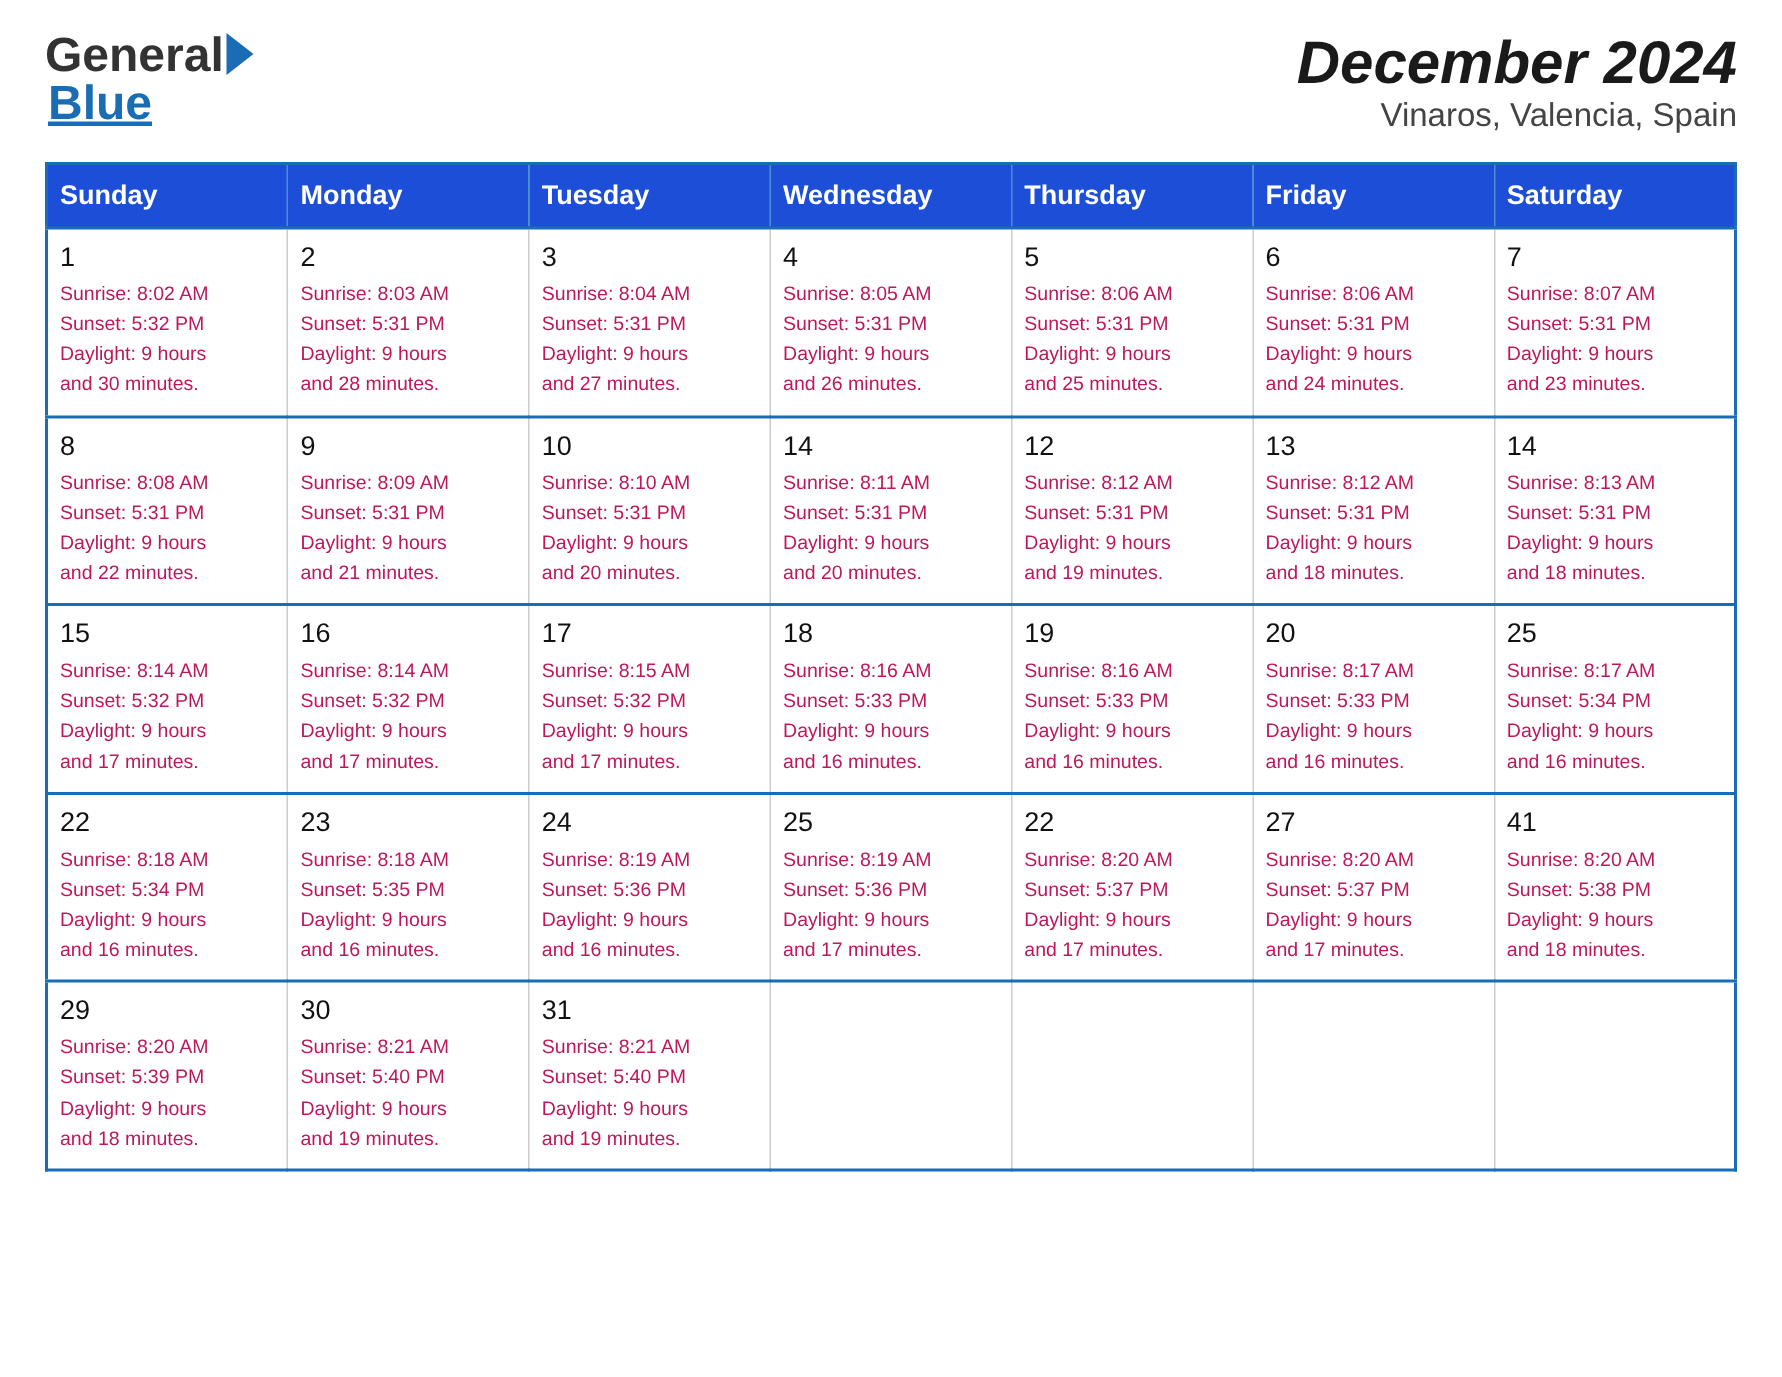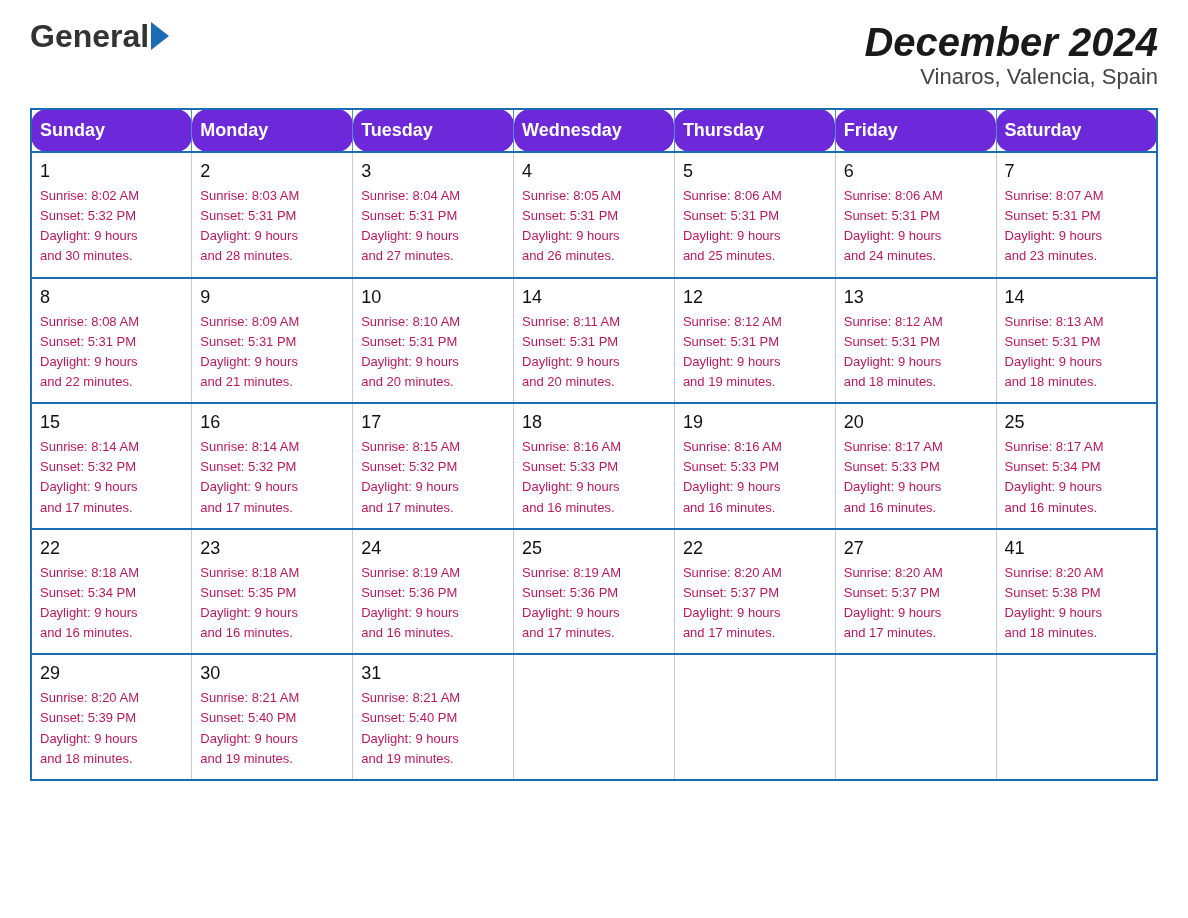--- a/index.html
+++ b/index.html
@@ -35,28 +35,27 @@
       font-size: 22px;
       color: #444;
       margin-top: 0;
     }
     table {
       width: 100%;
       border-collapse: collapse;
       border: 2px solid #1a6db5;
     }
     thead tr th {
-      background-color: #6d28d9;
+      background-color: #1d4ed8;
       color: #fff;
       font-size: 18px;
       font-weight: bold;
       padding: 10px 8px;
       text-align: left;
       border-right: 1px solid #4a8fd0;
-      border-radius: 16px;
     }
     thead tr th:last-child { border-right: none; }
     tbody tr {
       border-top: 2px solid #1a6db5;
     }
     tbody tr td {
       vertical-align: top;
       padding: 8px 8px 10px 8px;
       border-right: 1px solid #ccc;
       width: 14.28%;
@@ -106,20 +105,23 @@
   </style>
 </head>
 <body>
 
 <div class="header">
   <div class="logo">
     <div class="logo-img">
       <div class="logo-row1">
         <span style="font-size:32px;font-weight:bold;color:#333;">General</span>
         <span class="arrow-shape"></span>
+      </div>
+      <div class="logo-row2">
+        <span style="font-size:32px;font-weight:bold;color:#1a6db5;text-decoration:underline;">Blue</span>
       </div>
     </div>
   </div>
   <div class="title-block">
     <div class="calendar-title">December 2024</div>
     <div class="calendar-subtitle">Vinaros, Valencia, Spain</div>
   </div>
 </div>
 
 <table>

